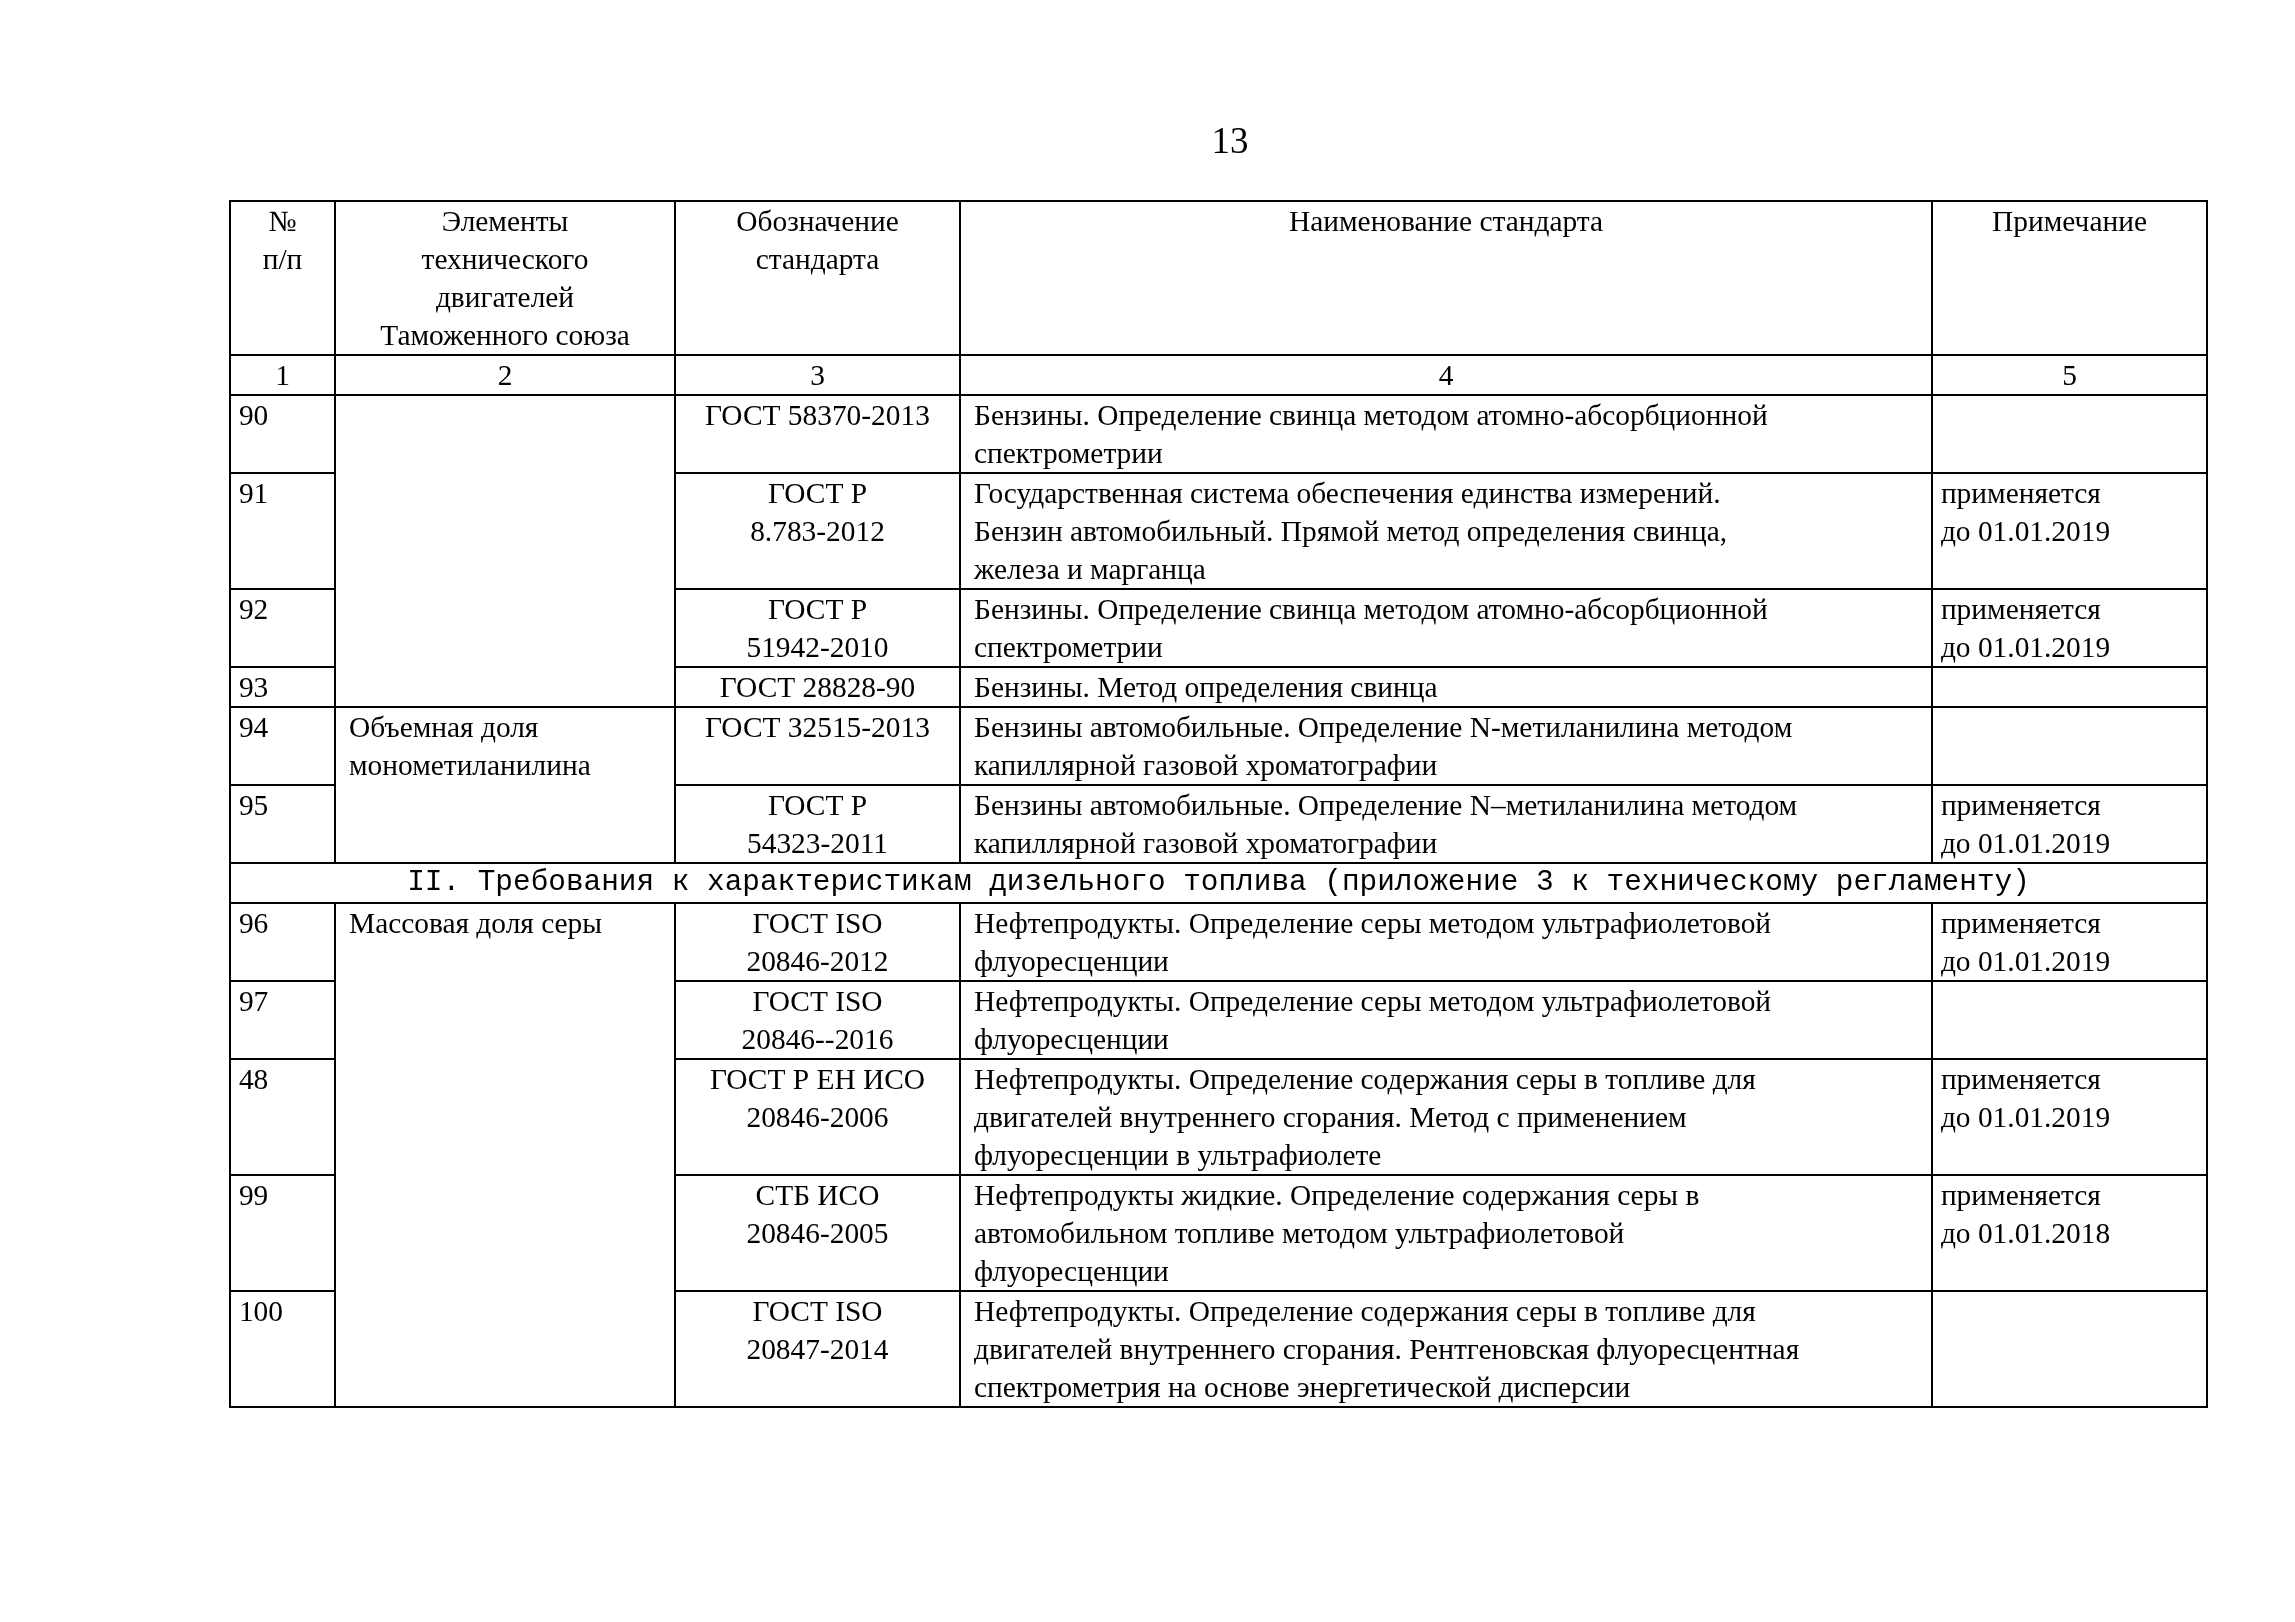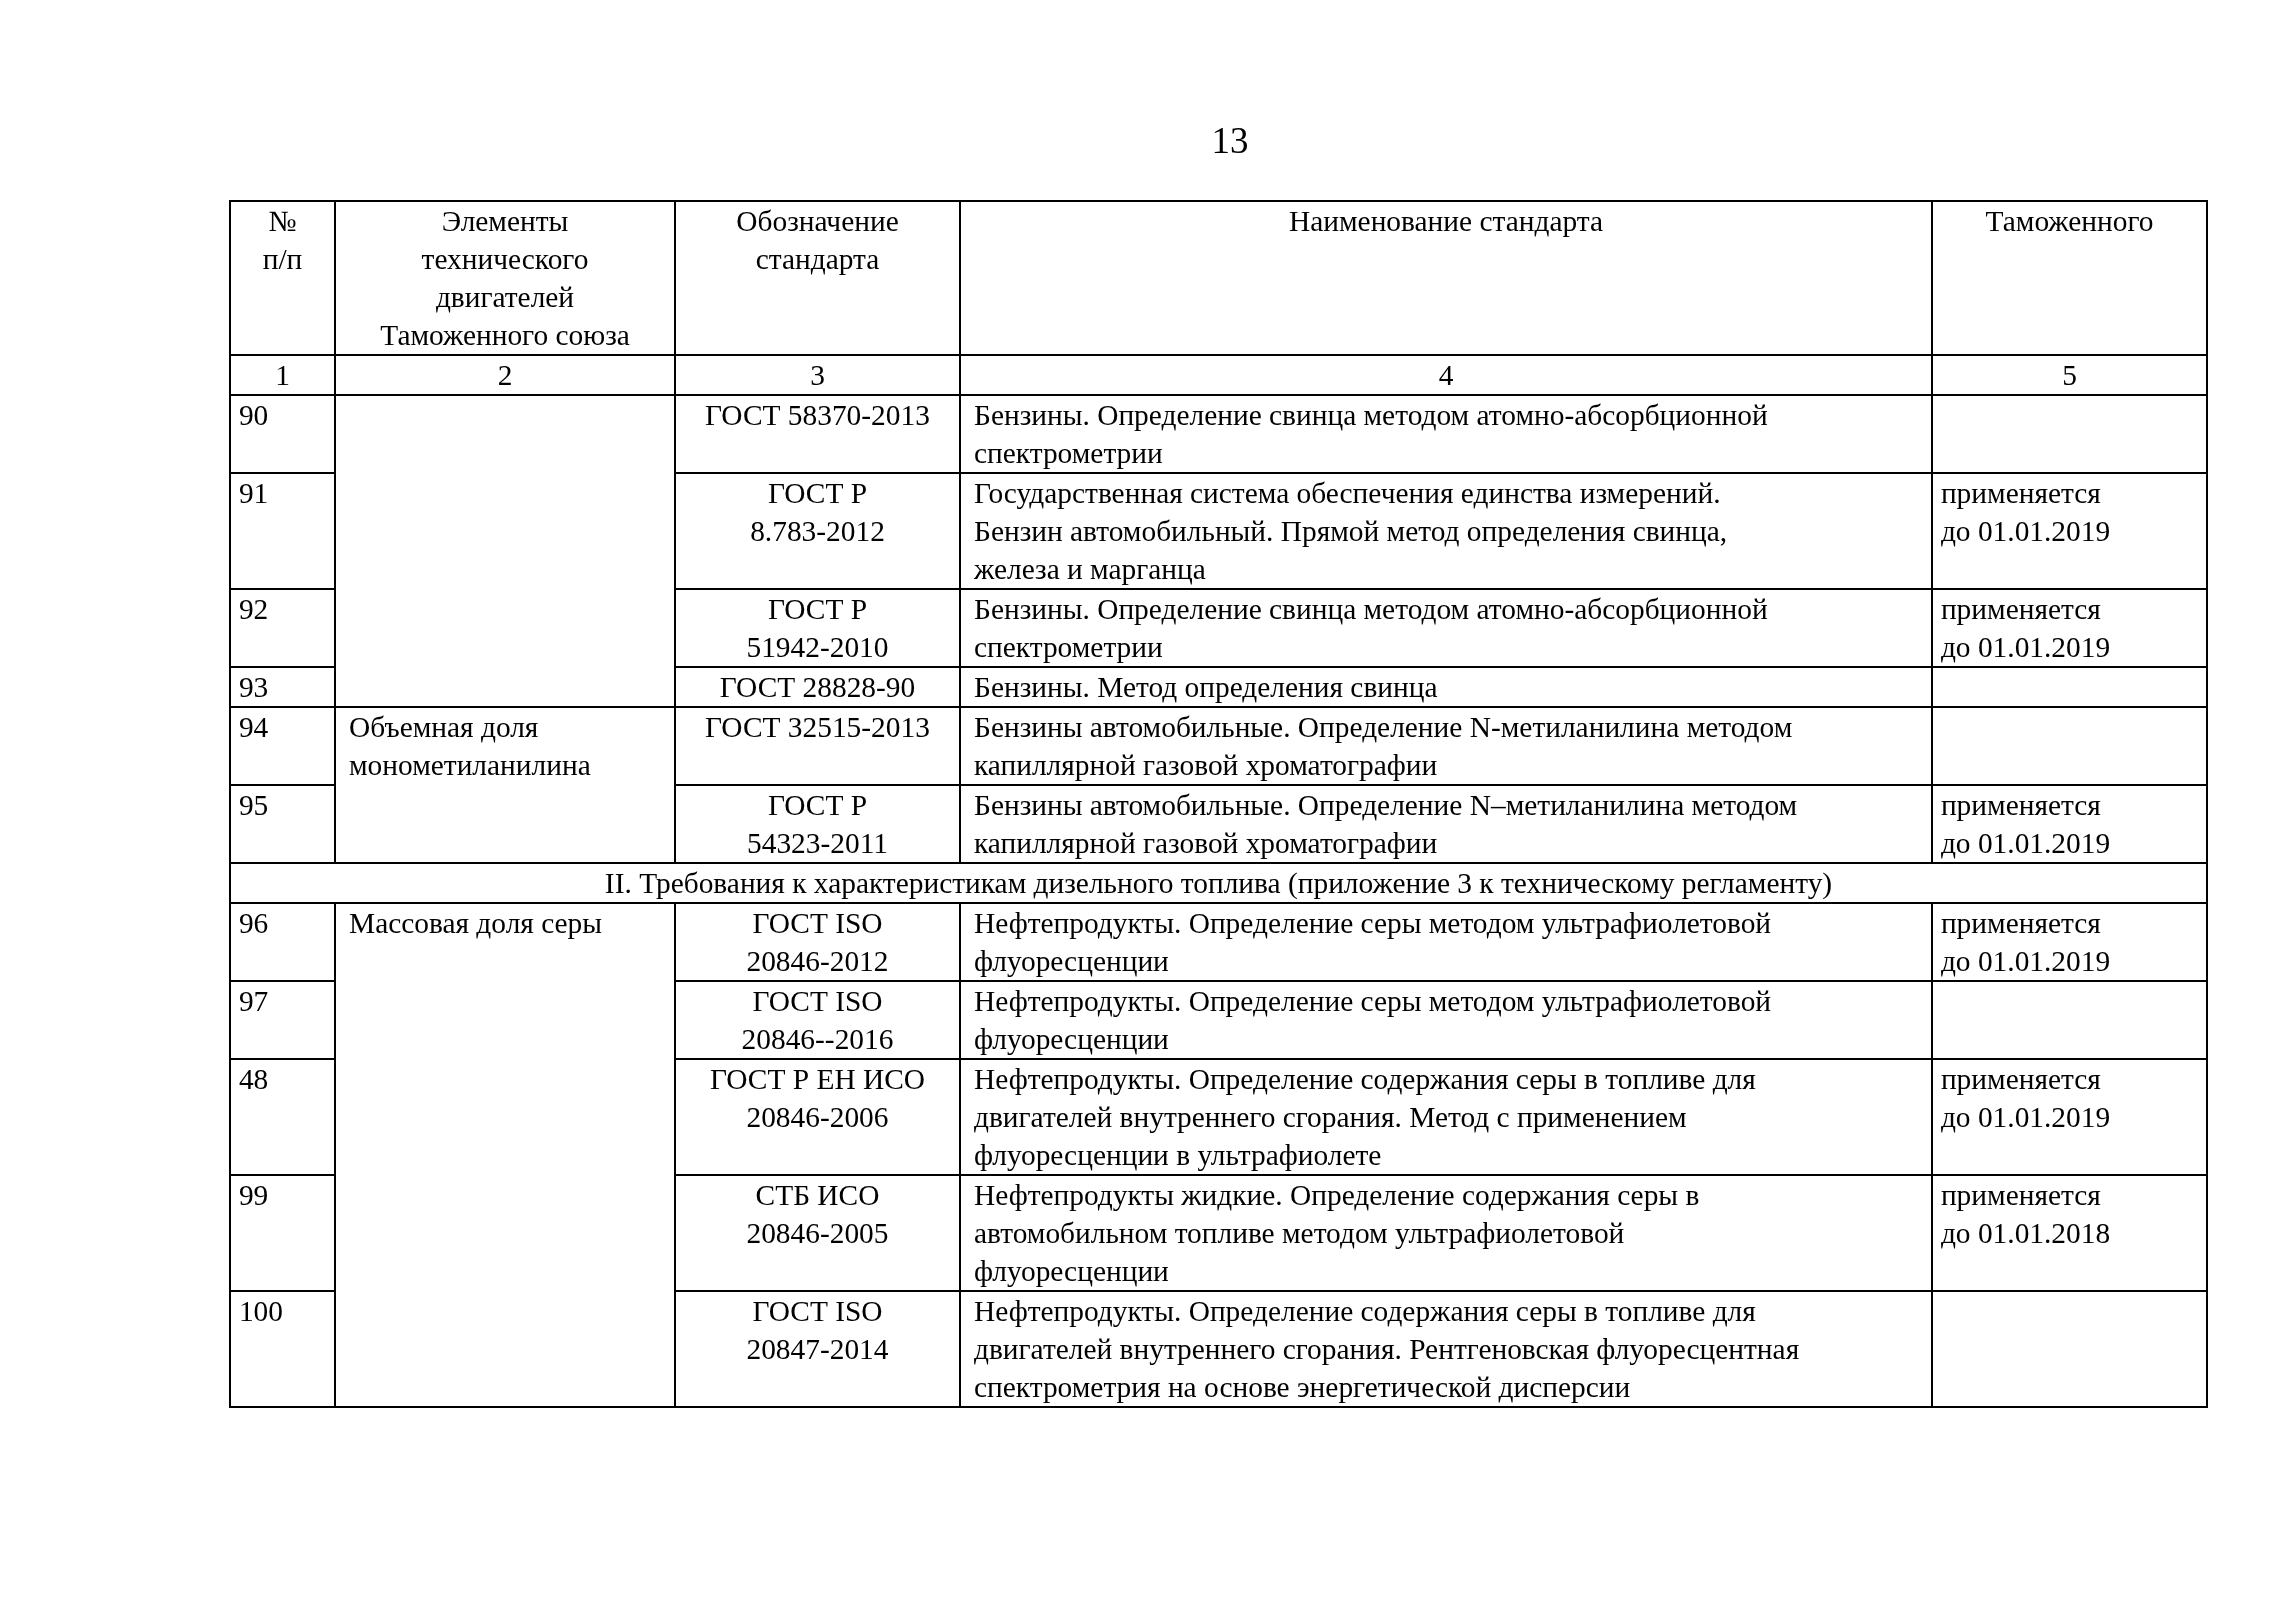--- a/index.html
+++ b/index.html
@@ -11,21 +11,21 @@
               border-collapse: collapse; table-layout: fixed; font-size: 29.4px; line-height: 38px; }
   table.std td, table.std th { border: 2px solid #000; padding: 0 7.9px; vertical-align: top;
               font-weight: normal; overflow: hidden; }
   table.std th { text-align: center; }
   .c-num { text-align: left; }
   .c-el { text-align: left; padding-left: 13px !important; font-family: Liberation Serif, serif; }
   .c-code { text-align: center; }
   .c-name { text-align: left; padding-left: 13px !important; font-family: Liberation Serif, serif; }
   .c-note { text-align: left; }
   .idx td { text-align: center; }
-  .section td { text-align: center; }
+  .section td { text-align: center; font-family: Liberation Mono, monospace; }
 </style>
 </head>
 <body>
 
 <div class="page-number">13</div>
 
 <table class="std">
   <colgroup>
     <col style="width:105px">
       <col style="width:340px">
@@ -46,21 +46,21 @@
         <div>Таможенного союза</div>
       </th>
       <th>
         <div>Обозначение</div>
         <div>стандарта</div>
       </th>
       <th>
         <div>Наименование стандарта</div>
       </th>
       <th>
-        <div>Таможенного</div>
+        <div>Примечание</div>
       </th>
     </tr>
     <tr class="idx" style="height:39px">
       <td>1</td>
       <td>2</td>
       <td>3</td>
       <td>4</td>
       <td>5</td>
     </tr>
   </thead>

